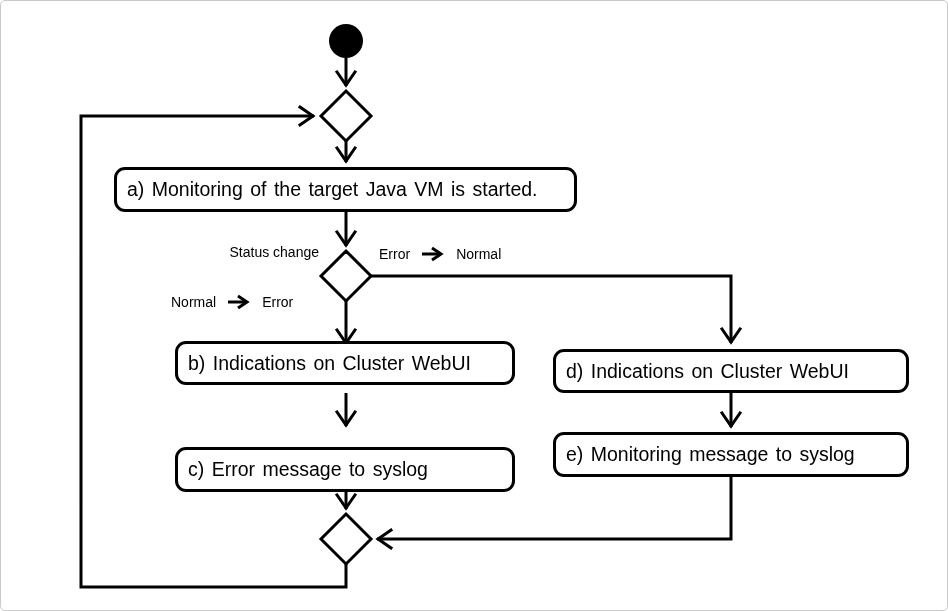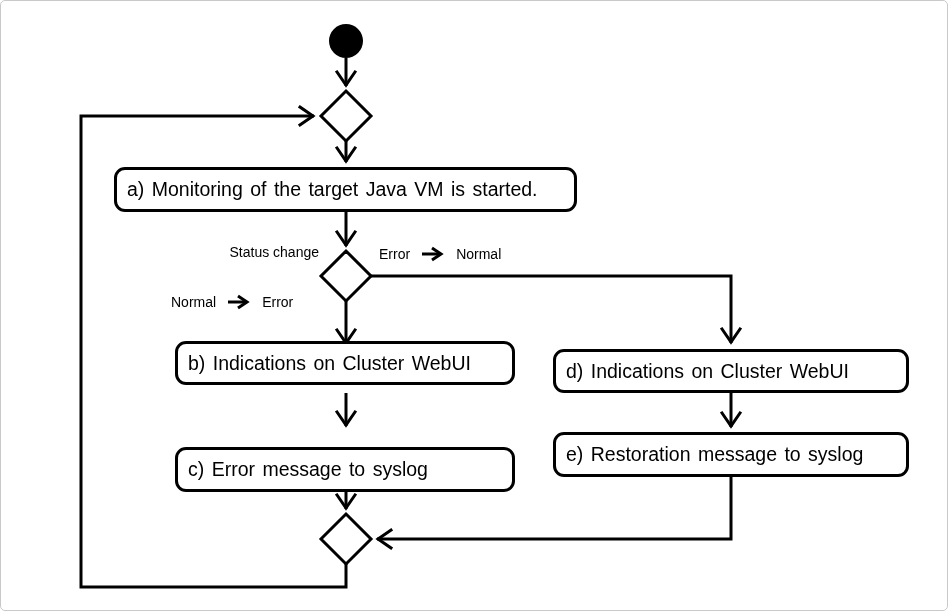--- a/index.html
+++ b/index.html
@@ -81,21 +81,21 @@
   </svg>
 
   <div class="action" style="left:113px; top:166px; width:463px; height:45px;">a) Monitoring of the target Java VM is started.</div>
 
   <div class="action" style="left:174px; top:340px; width:340px; height:44px;">b) Indications on Cluster WebUI</div>
 
   <div class="action" style="left:174px; top:446px; width:340px; height:45px;">c) Error message to syslog</div>
 
   <div class="action" style="left:552px; top:348px; width:356px; height:44px;">d) Indications on Cluster WebUI</div>
 
-  <div class="action" style="left:552px; top:431px; width:356px; height:45px;">e) Restoration message to syslog</div>
+  <div class="action" style="left:552px; top:431px; width:356px; height:45px;">e) Monitoring message to syslog</div>
 
   <div class="flow-label right-align" style="left:150px; top:243px; width:168px;">
     <span>Status change</span>
   </div>
 
   <div class="flow-label" style="left:378px; top:245px;">
     <span>Error</span>
     <span class="gap"></span>
     <svg class="arrow-glyph" width="24" height="16" viewBox="0 0 24 16">
       <path d="M1,8 L18,8" stroke="#000000" stroke-width="3" fill="none"></path>

